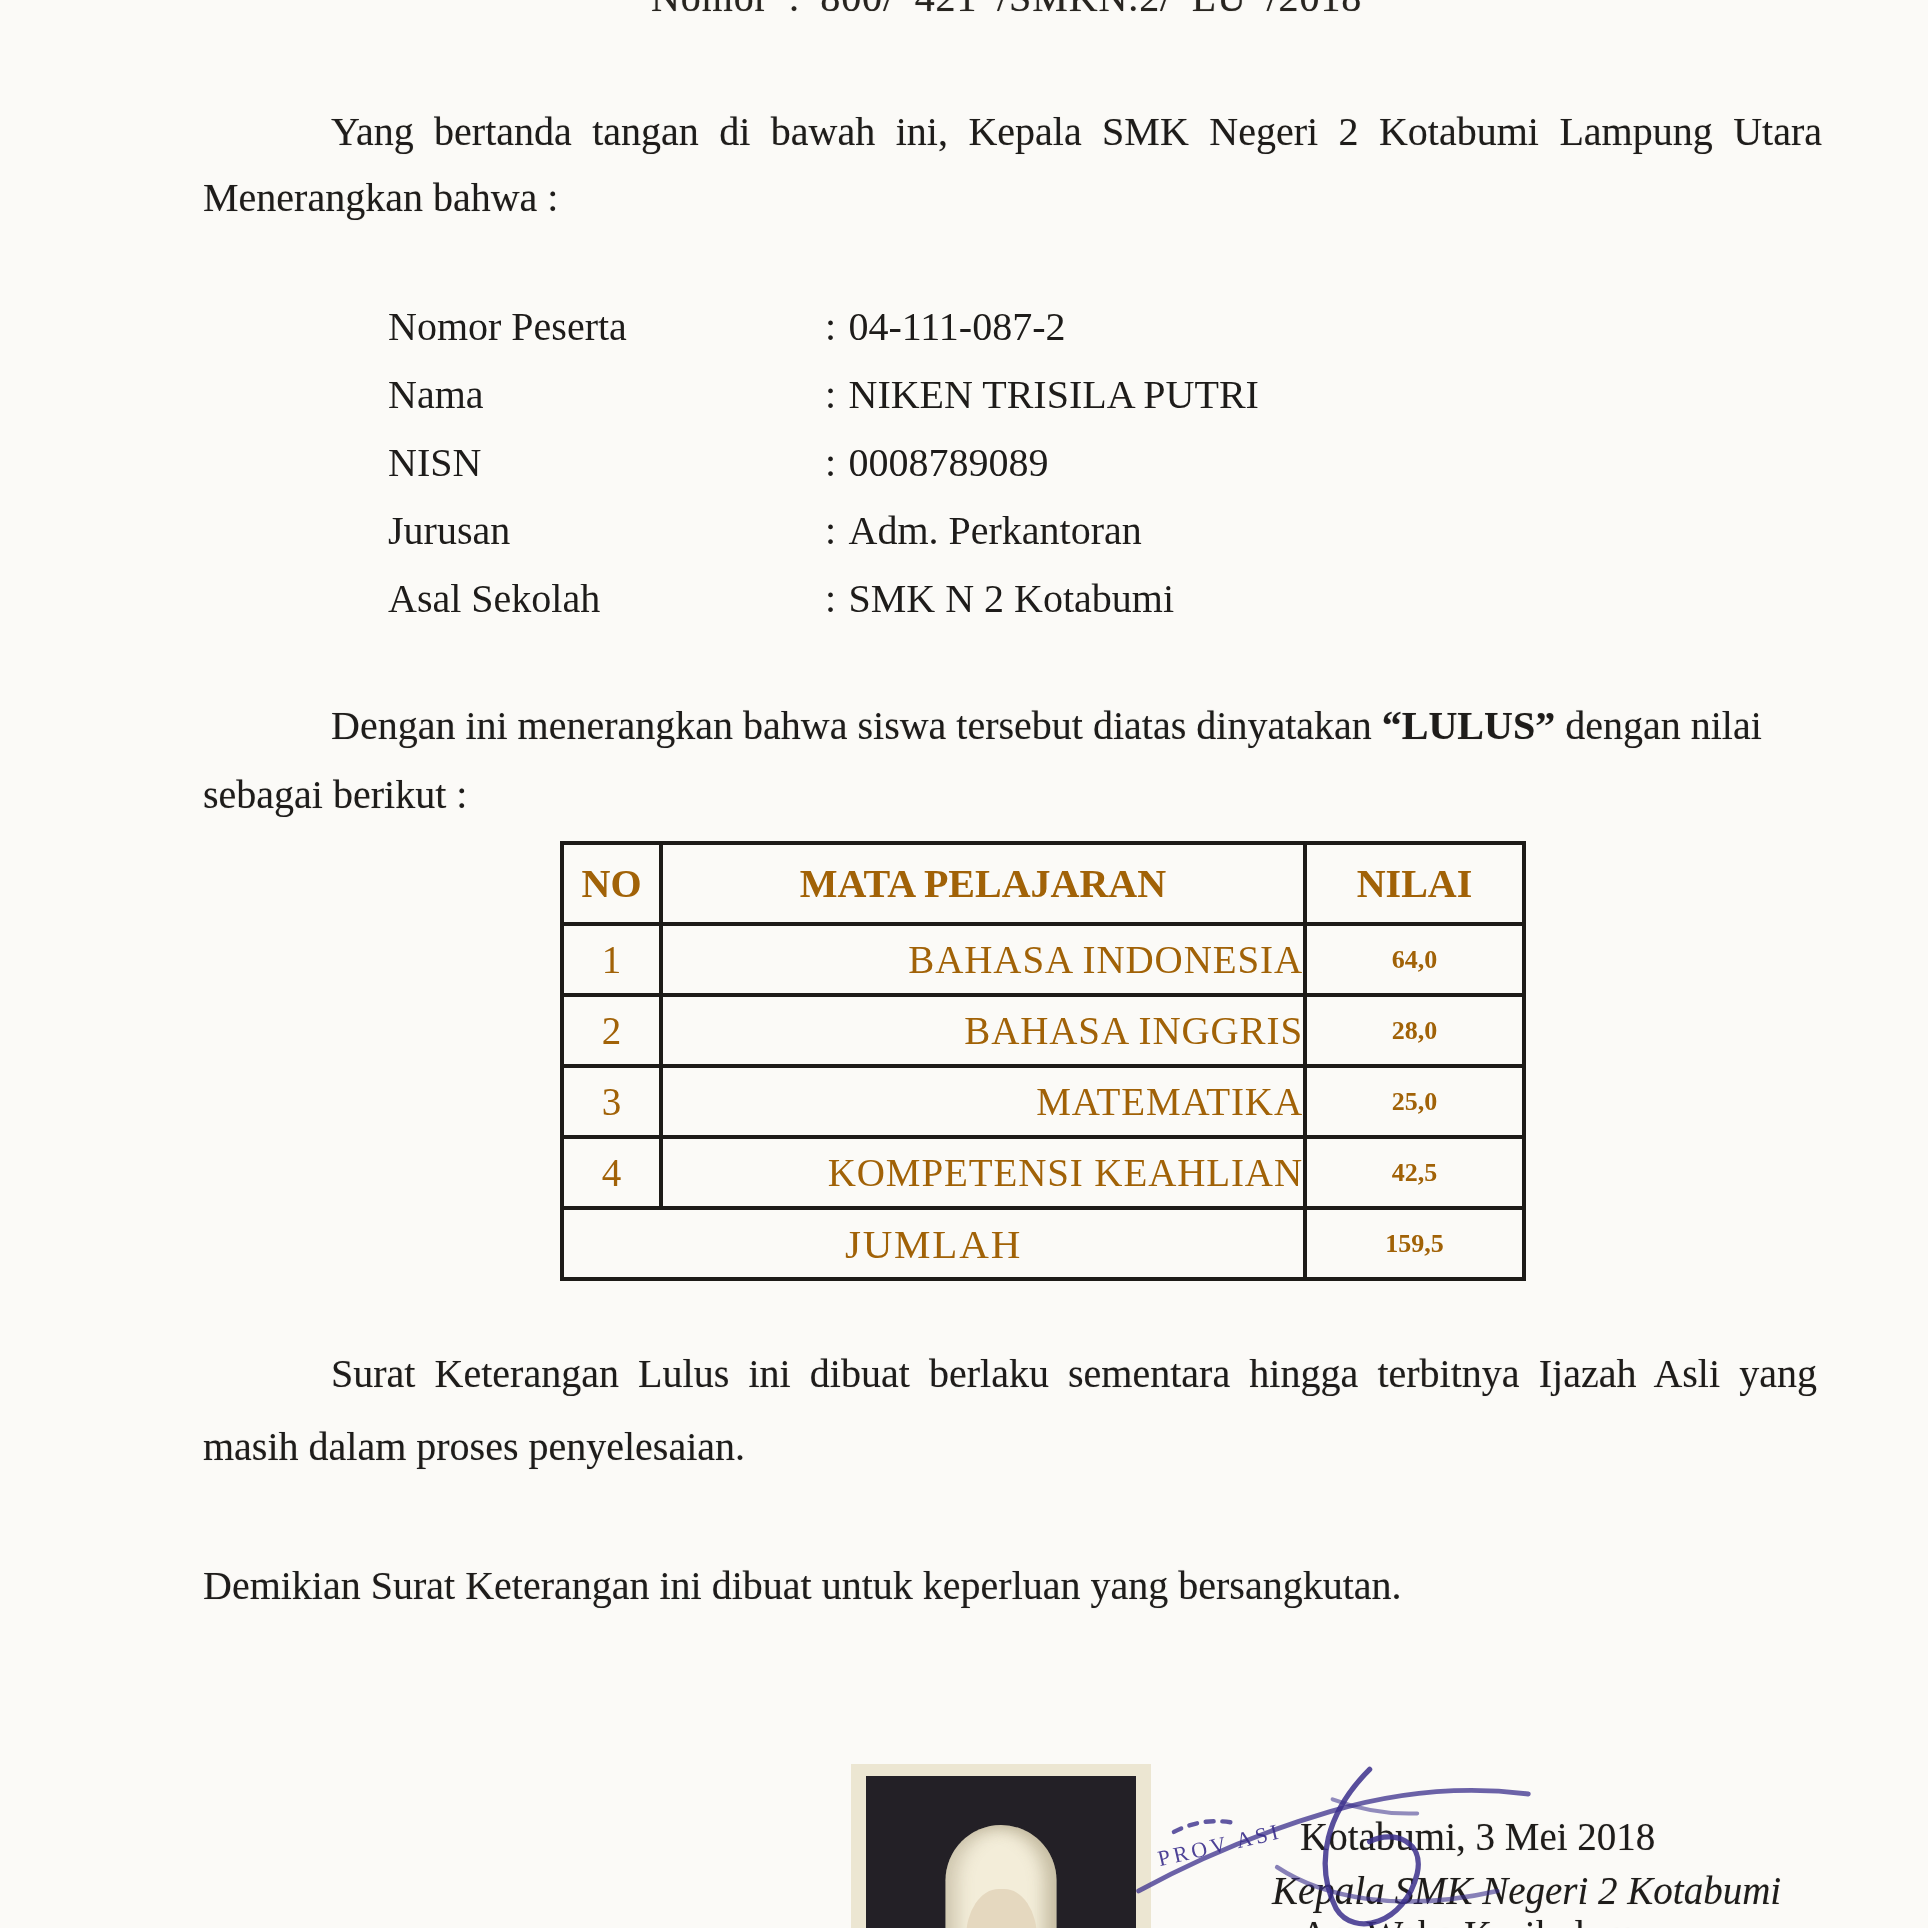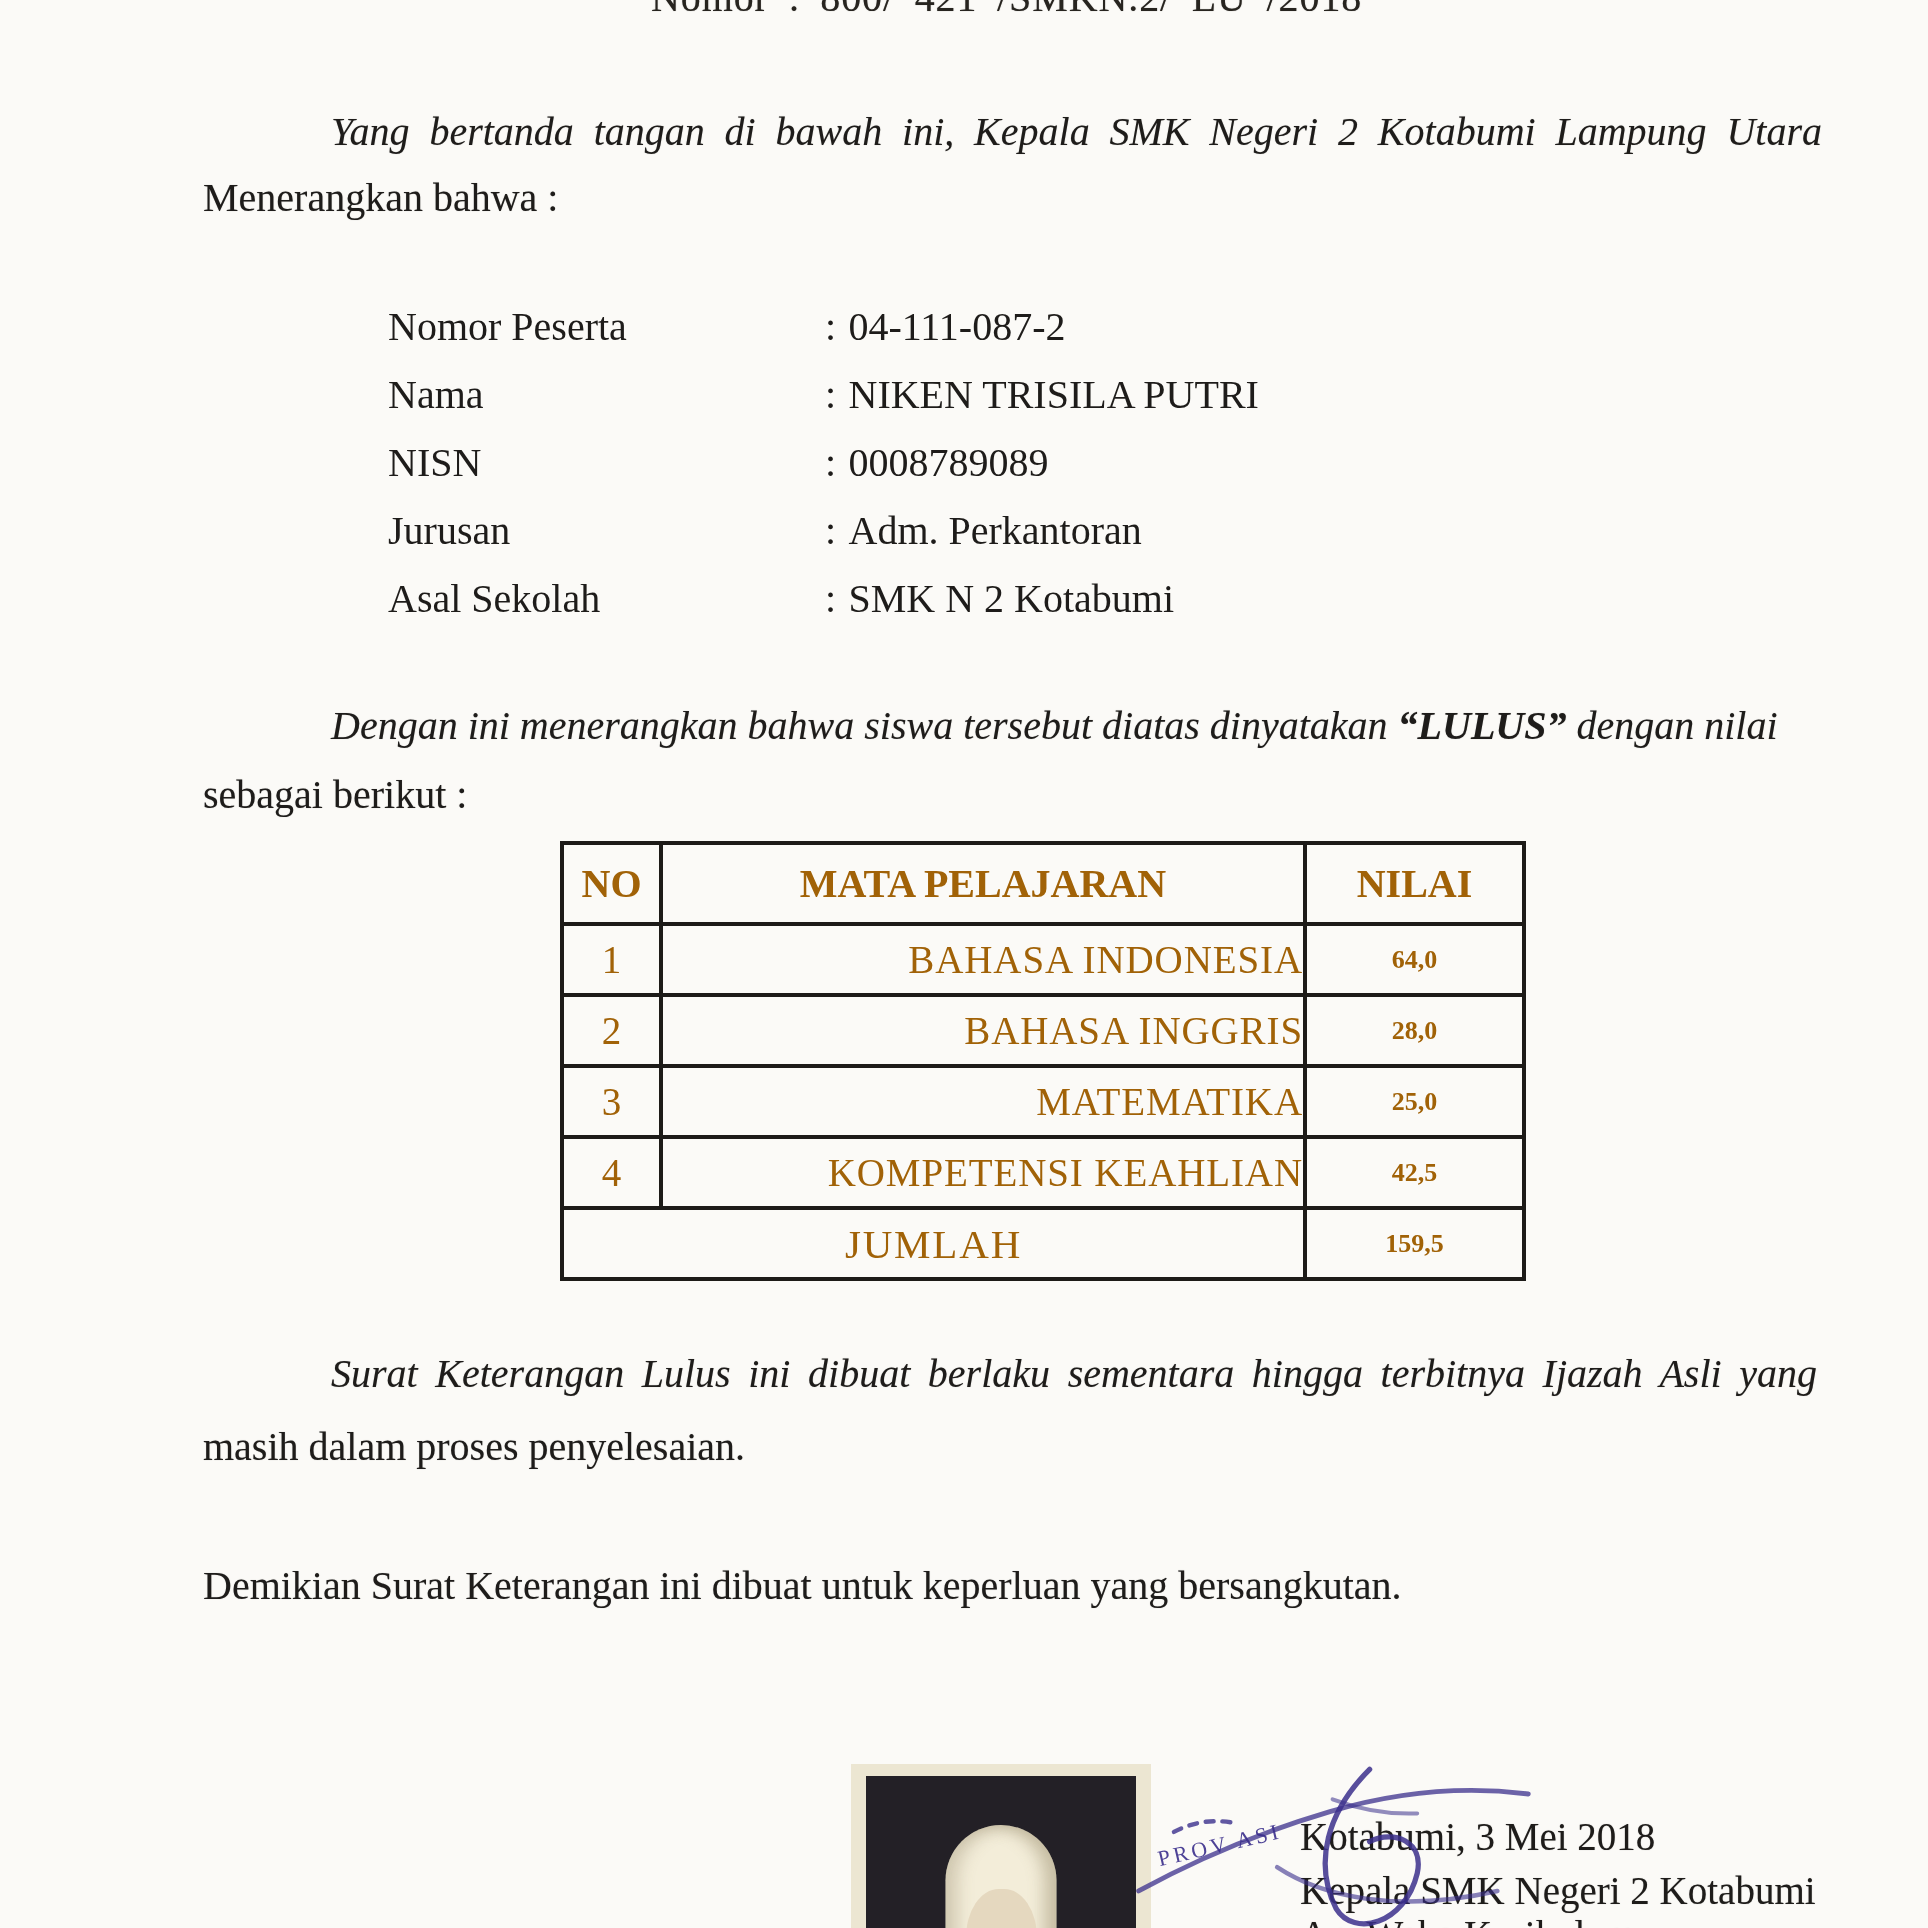--- a/index.html
+++ b/index.html
@@ -4,21 +4,21 @@
 <style>
   html,body{margin:0;padding:0;}
   .page{
     position:relative;width:1929px;height:1929px;overflow:hidden;
     background:#fbfaf7;
     font-family:"Liberation Serif","DejaVu Serif",serif;
     color:#1e1c1a;
   }
   .page *{box-sizing:border-box;}
   .txt{position:absolute;font-size:40px;line-height:66px;text-shadow:0 0 0.9px rgba(30,28,26,.35);}
-  .jline{text-align:justify;text-align-last:justify;white-space:nowrap;font-style:italic;}
+  .jline{text-align:justify;text-align-last:justify;white-space:nowrap;}
   .nw{white-space:nowrap;}
 
   
   .cliptop{position:absolute;left:651px;top:0;width:741px;height:13.2px;overflow:hidden;}
   .cliptop span{position:absolute;left:0;top:-26.5px;font-size:40px;word-spacing:8.8px;letter-spacing:0.9px;
     color:#27241f;white-space:nowrap;text-shadow:0 0 0.9px rgba(30,28,26,.5);}
 
   
   .fields{position:absolute;left:388px;top:293px;width:1147px;}
   .frow{position:relative;height:68px;line-height:68px;font-size:40px;white-space:nowrap;}
@@ -147,21 +147,21 @@
           
           
           
           
         </div>
       </div>
     </div>
   </div>
 
   <div class="sig" style="left:1260px;top:1816px;">Kotabumi, 3 Mei 2018</div>
-  <div class="sig" style="left:1260px;top:1870px;">Kepala SMK Negeri 2 Kotabumi</div>
+  <div class="sig" style="left:1232px;top:1870px;font-style:italic;">Kepala SMK Negeri 2 Kotabumi</div>
   <div class="sig" style="left:1260px;top:1914px;">An. Waka Kurikulum</div>
 
   <svg class="stamp" width="494" height="171" viewBox="0 0 560 194">
     <g stroke="#3b2f8c" fill="none" stroke-linecap="round">
       <path d="M78,85 q30,-16 64,-11" stroke-width="5" stroke-dasharray="9 10" opacity="0.8"></path>
       <path d="M38,152 Q140,96 255,62 T480,42" stroke-width="5.5" opacity="0.75"></path>
       <path d="M300,14 C252,62 236,120 262,172 C282,205 340,190 354,132 C362,96 328,82 300,96" stroke-width="6" opacity="0.85"></path>
       <path d="M195,125 C245,158 330,178 445,152" stroke-width="5" opacity="0.6"></path>
       <path d="M258,48 q48,18 96,16" stroke-width="4.5" opacity="0.55"></path>
     </g>

